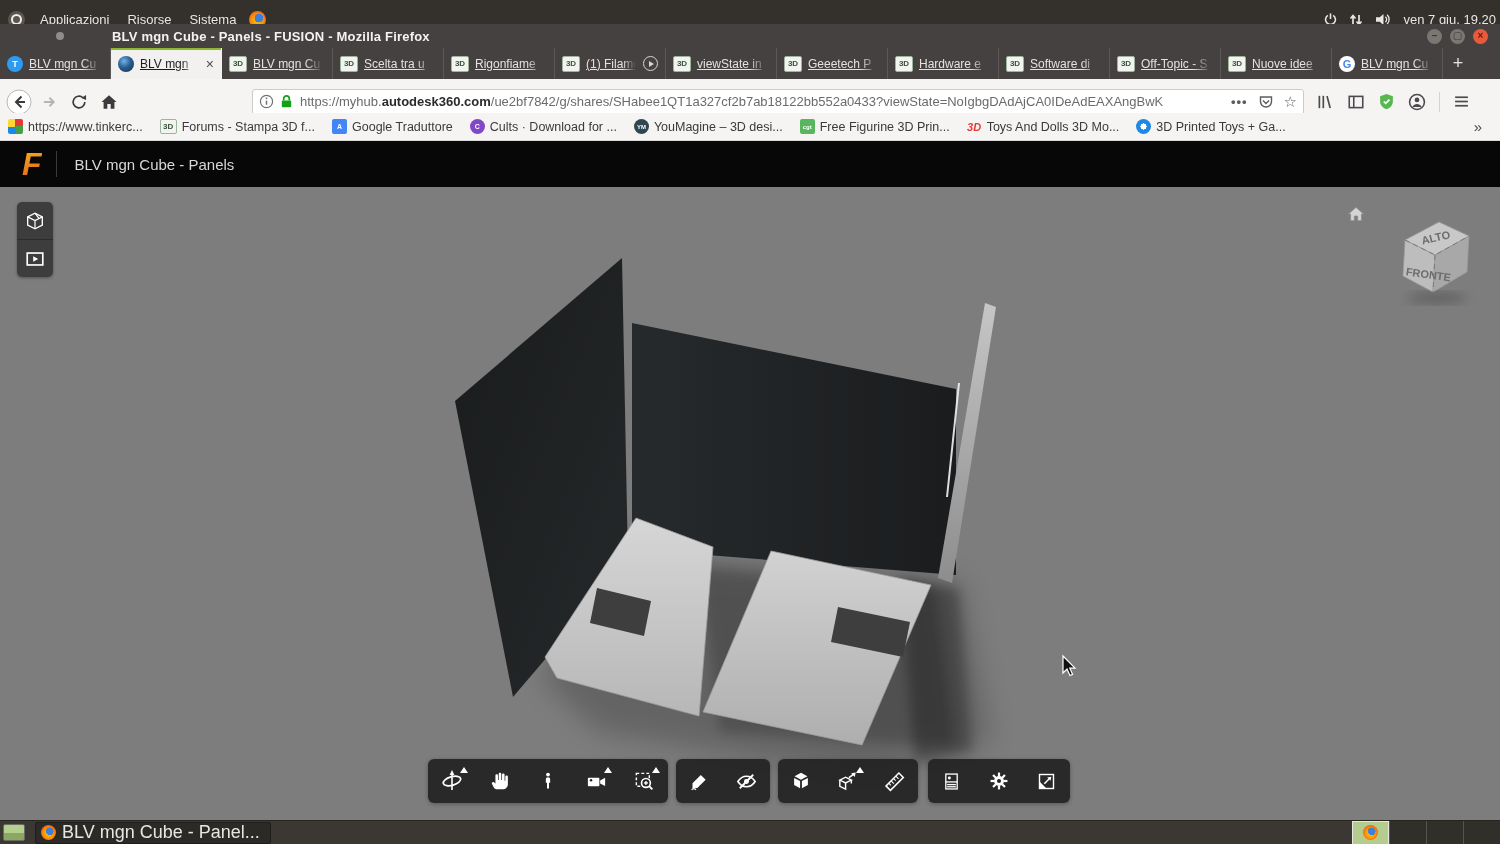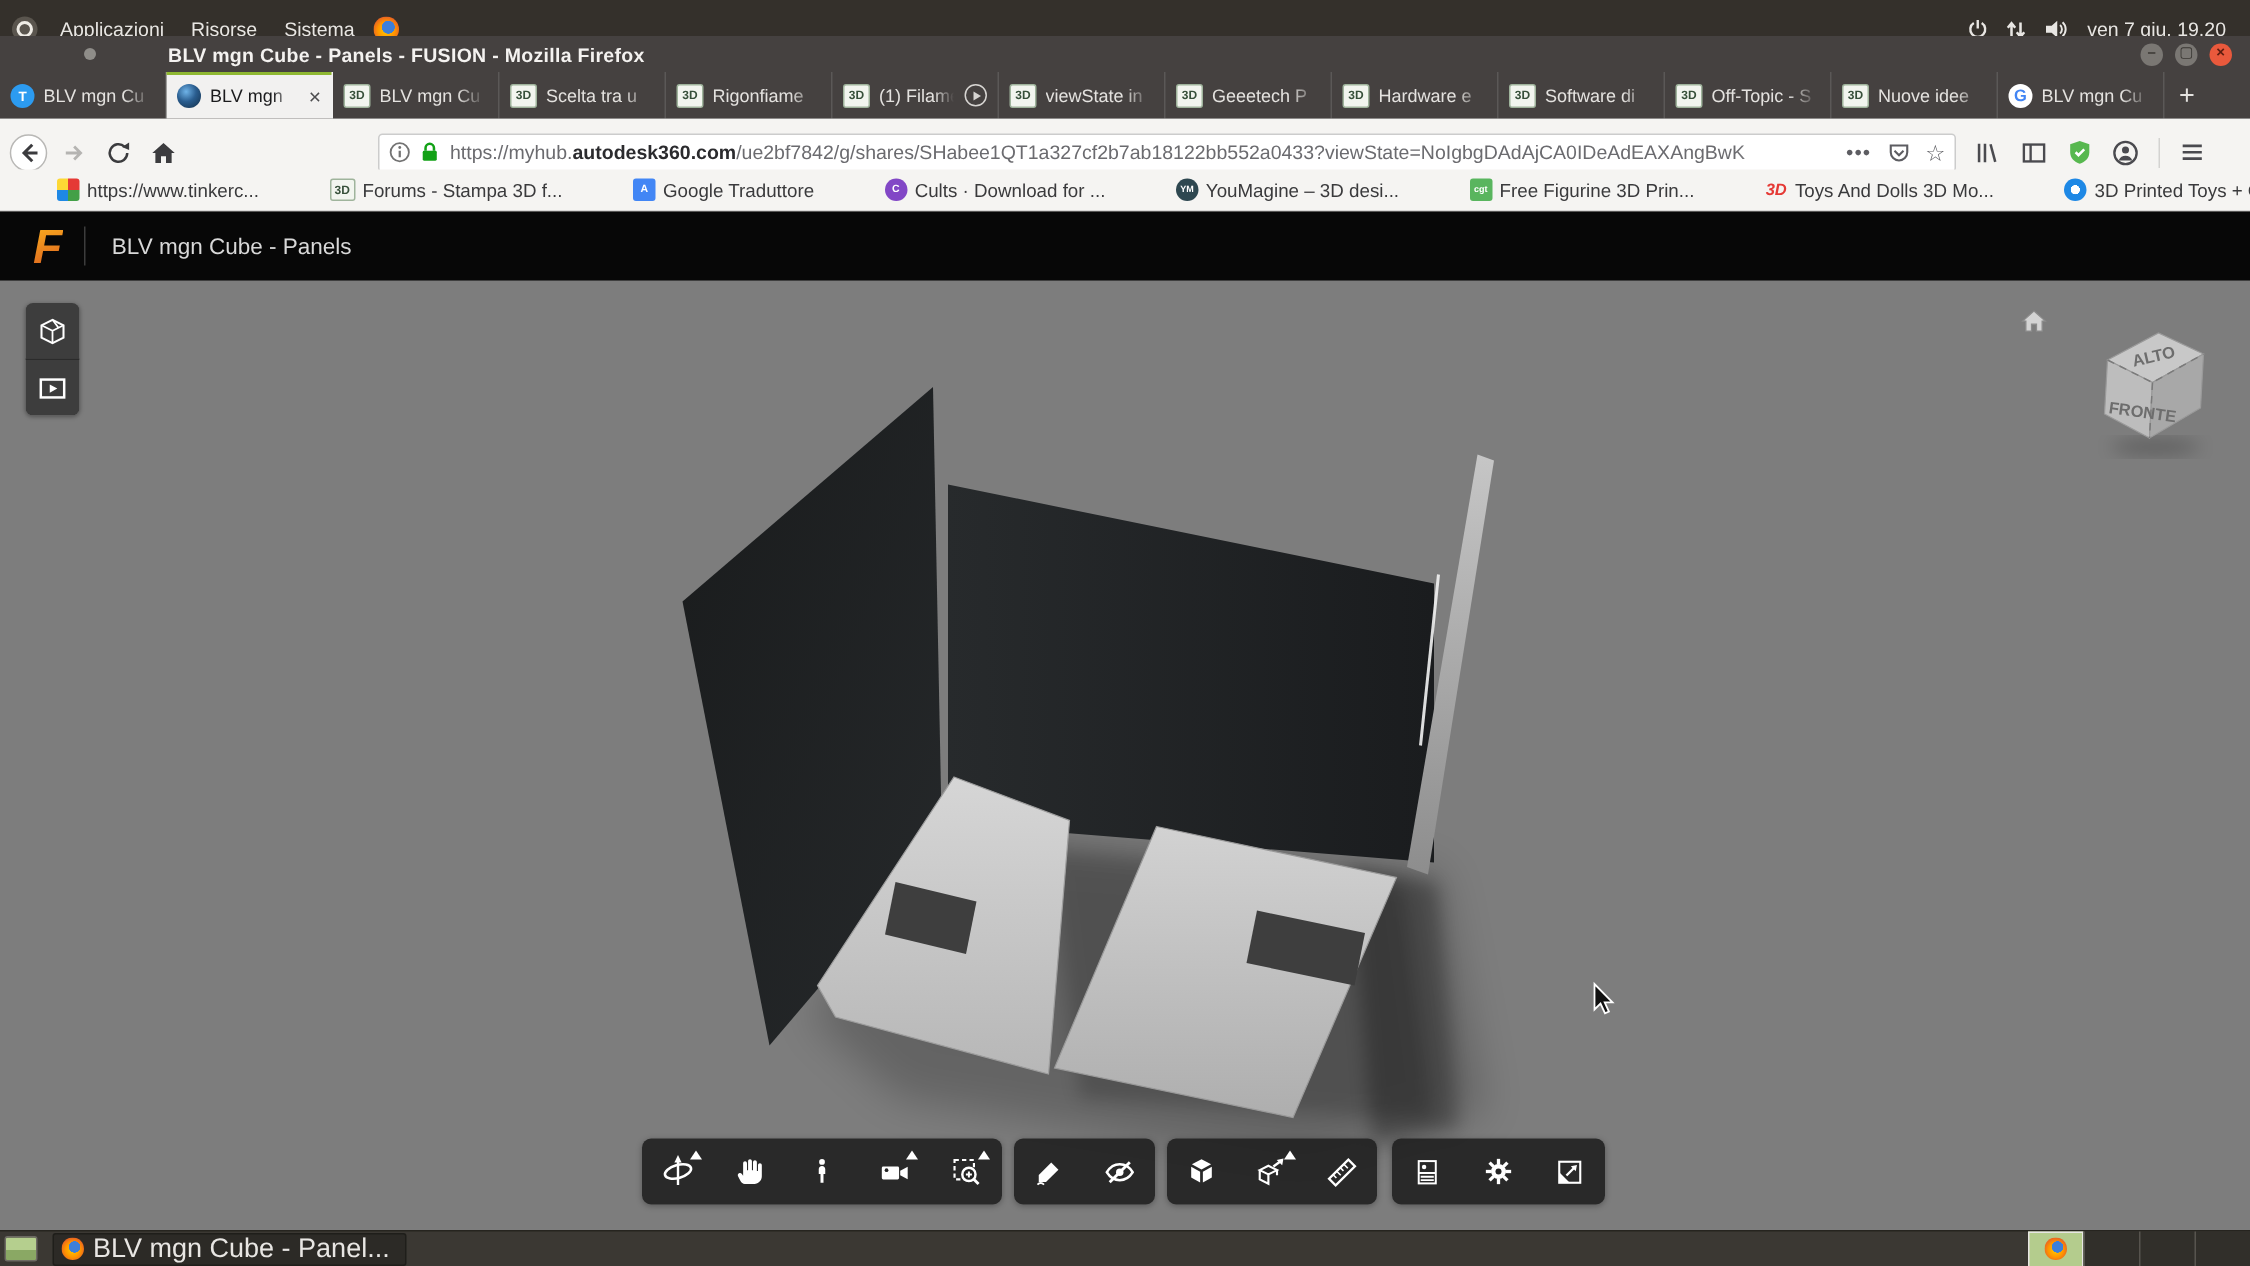--- a/index.html
+++ b/index.html
@@ -8,37 +8,37 @@
   .row{position:absolute;left:0;width:1500px;box-sizing:border-box;}
 
   
   .gnome-top{top:0;height:40px;background:#34302b;display:flex;align-items:center;color:#e8e6e3;font-size:13px;border-bottom:1px solid #211f1b;}
   .gnome-top .menu{padding:0 9px;cursor:default;}
   .ubuntu-circle{width:17px;height:17px;border-radius:50%;background:#5a554e;margin:0 6px 0 8px;position:relative;}
   .ubuntu-circle::after{content:"";position:absolute;inset:3px;border-radius:50%;border:2px solid #efece6;}
   .ff-icon{width:17px;height:17px;border-radius:50%;display:inline-block;
     background:radial-gradient(circle at 58% 42%, #3d7fd9 0 30%, rgba(0,0,0,0) 32%),
                radial-gradient(circle at 50% 55%, #ffcb00 0%, #ff9500 45%, #e3572a 80%, #c2185b 100%);}
-  .gnome-top .right{margin-left:auto;display:flex;align-items:center;gap:10px;padding-right:16px;}
+  .gnome-top .right{margin-left:auto;display:flex;align-items:center;gap:10px;padding-right:4px;}
   .gnome-top svg{display:block;}
 
   
   .ff-title{top:24px;height:24px;background:#454140;display:flex;align-items:center;color:#f4f2f0;font-size:13px;font-weight:bold;}
   .win-dot{width:8px;height:8px;border-radius:50%;background:#8f8d89;margin-left:56px;}
   .ff-title .t{margin-left:48px;font-weight:bold;letter-spacing:.2px;}
   .win-controls{margin-left:auto;display:flex;gap:8px;padding-right:12px;}
   .wc{width:15px;height:15px;border-radius:50%;background:#7a7773;display:flex;align-items:center;justify-content:center;color:#3a3733;font-size:10px;font-weight:bold;line-height:1;}
   .wc.close{background:#e9593c;color:#5e1d10;}
 
   
   .tabstrip{top:48px;height:31px;background:#454140;display:flex;align-items:stretch;}
   .tab{width:111px;min-width:0;display:flex;align-items:center;gap:6px;padding:0 7px;border-right:1px solid rgba(255,255,255,.12);color:#e4e2df;font-size:12px;position:relative;box-sizing:border-box;}
   .tab .tlabel{white-space:nowrap;overflow:hidden;flex:1;
      -webkit-mask-image:linear-gradient(to right,#000 72%,transparent 98%);
-     mask-image:linear-gradient(to right,#000 72%,transparent 98%);}
+     mask-image:linear-gradient(to right,#000 72%,transparent 98%);text-decoration:underline;}
   .tab.active{background:#f2f1f0;color:#1b1b1d;}
   .tab.active::before{content:"";position:absolute;top:0;left:0;right:0;height:2px;background:#8fb832;}
   .fav{width:16px;height:16px;flex:0 0 16px;border-radius:2px;display:flex;align-items:center;justify-content:center;font-size:9px;font-weight:bold;}
   .fav-thingiverse{border-radius:50%;background:#2c9bf0;color:#fff;}
   .fav-a360{border-radius:50%;background:radial-gradient(circle at 38% 32%, #6fb3e8 0%, #2a5d8f 45%, #122c45 100%);}
   .fav-forum{background:#f2f5ef;border:1px solid #9fb49c;color:#37503a;font-size:8px;width:14px;height:14px;}
   .fav-google{border-radius:50%;background:#fff;color:#4285F4;font-size:11px;}
   .tab-close{font-size:14px;color:#4d4d4f;padding-left:2px;}
   .audio-badge{width:13px;height:13px;border:1px solid #d7d5d2;border-radius:50%;display:flex;align-items:center;justify-content:center;flex:0 0 13px;}
   .audio-badge::after{content:"";border-left:5px solid #d7d5d2;border-top:3px solid transparent;border-bottom:3px solid transparent;margin-left:1px;}
@@ -53,21 +53,21 @@
      mask-image:linear-gradient(to right,#000 92%,transparent 99%);}
   .urltext b{color:#2b2b2e;font-weight:bold;}
   .urlicons{display:flex;align-items:center;gap:10px;color:#5d5d62;}
   .dots3{font-size:13px;font-weight:bold;letter-spacing:1px;color:#5d5d62;}
   .star{font-size:15px;color:#5d5d62;}
   .navend{display:flex;align-items:center;gap:13px;margin-left:12px;}
   .vsep{width:1px;height:20px;background:#d4d3d1;}
 
   
   .bmbar{top:113px;height:28px;background:#f5f4f2;display:flex;align-items:center;font-size:12.5px;color:#3a3a3c;padding:0 8px;border-bottom:1px solid #d9d8d6;}
-  .bm{display:flex;align-items:center;gap:5px;margin-right:17px;white-space:nowrap;margin-left:30px;}
+  .bm{display:flex;align-items:center;gap:5px;margin-right:17px;white-space:nowrap;}
   .bmicon{width:15px;height:15px;border-radius:2px;display:flex;align-items:center;justify-content:center;font-size:7px;font-weight:bold;color:#fff;flex:0 0 15px;}
   .ic-tinkercad{background:conic-gradient(#e53935 0 25%, #43a047 0 50%, #1e88e5 0 75%, #fdd835 0);}
   .ic-forum3d{background:#f2f5ef;border:1px solid #9fb49c;color:#37503a;font-size:8px;width:13px;height:13px;}
   .ic-gtranslate{background:#4286f5;}
   .ic-cults{background:#8247c6;border-radius:50%;}
   .ic-youmagine{background:#2e4750;border-radius:50%;font-size:6px;}
   .ic-cgt{background:#59b55e;font-size:6px;}
   .ic-toys{background:transparent;color:#e53935;font-style:italic;font-size:11px;}
   .ic-ptoys{border-radius:50%;background:radial-gradient(circle,#fff 0 28%, #1e88e5 30%);}
   .bm-overflow{margin-left:auto;font-size:15px;color:#4a4a4f;padding-right:10px;}

